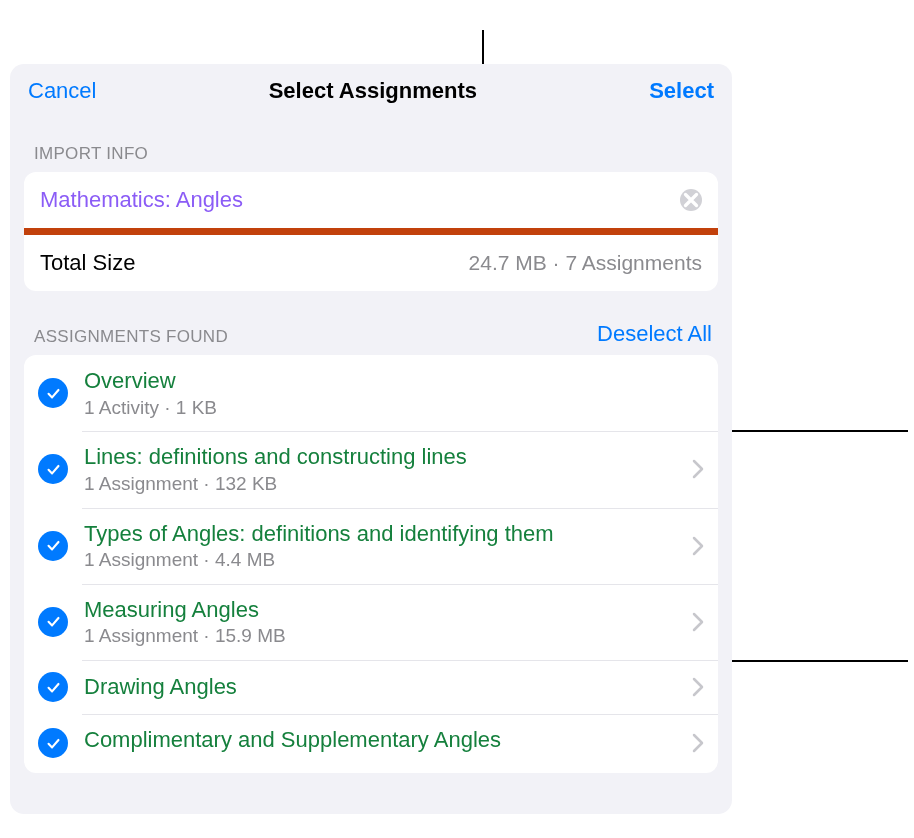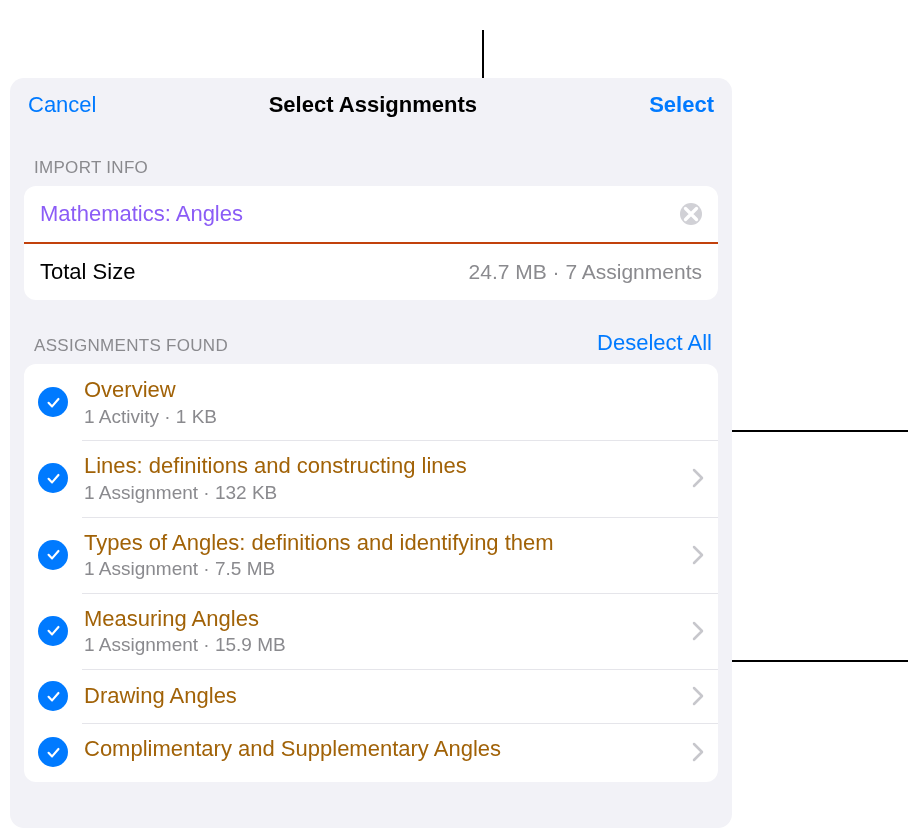--- a/index.html
+++ b/index.html
@@ -6,21 +6,21 @@
     body {
       font-family: -apple-system, BlinkMacSystemFont, "Segoe UI", Helvetica, Arial, sans-serif;
       background: #fff;
       width: 914px;
       height: 838px;
       position: relative;
     }
     .modal {
       position: absolute;
       left: 10px;
-      top: 78px;
+      top: 64px;
       width: 722px;
       height: 750px;
       background: #f2f2f7;
       border-radius: 14px;
       overflow: hidden;
     }
     .navbar {
       display: flex;
       justify-content: space-between;
       align-items: center;
@@ -59,21 +59,21 @@
       border-radius: 12px;
       overflow: hidden;
     }
     .info-row {
       display: flex;
       align-items: center;
       justify-content: space-between;
       padding: 15px 16px;
       font-size: 22px;
     }
-    .info-row + .info-row { border-top: 2px solid #c2410c; }
+    .info-row + .info-row { border-top: 7px solid #c2410c; }
     .name-input {
       border: none;
       font-size: 22px;
       width: 100%;
       outline: none;
       color: #8b5cf6;
       background: transparent;
     }
     .clear-btn {
       width: 22px; height: 22px;
@@ -107,21 +107,21 @@
       width: 30px; height: 30px;
       border-radius: 50%;
       background: #007aff;
       display: flex; align-items: center; justify-content: center;
       flex-shrink: 0;
       margin-right: 16px;
       cursor: pointer;
     }
     .check svg { width: 17px; height: 17px; }
     .asn-body { flex: 1; min-width: 0; }
-    .asn-title { font-size: 22px; color: #a16207; line-height: 1.25; }
+    .asn-title { font-size: 22px; color: #15803d; line-height: 1.25; }
     .asn-sub { font-size: 19px; color: #8a8a8e; line-height: 1.25; margin-top: 1px; }
     .chev {
       color: #c7c7cc;
       flex-shrink: 0;
       margin-left: 8px;
     }
     .chev svg { width: 12px; height: 20px; display:block;}
     .asn-last .asn-sub { visibility: hidden; height: 6px; }
     
     .callout {
@@ -196,21 +196,21 @@
           </div>
         </div>
         <div class="asn-row">
           <div class="check">
             <svg viewBox="0 0 24 24" fill="none">
               <path d="M5 12.5 L10 17.5 L19 7" stroke="#fff" stroke-width="3" stroke-linecap="round" stroke-linejoin="round"></path>
             </svg>
           </div>
           <div class="asn-body">
             <div class="asn-title">Types of Angles: definitions and identifying them</div>
-            <div class="asn-sub">1 Assignment · 7.5 MB</div>
+            <div class="asn-sub">1 Assignment · 4.4 MB</div>
           </div>
           <div class="chev">
             <svg viewBox="0 0 12 20" fill="none">
               <path d="M2 2 L10 10 L2 18" stroke="#c7c7cc" stroke-width="2.5" stroke-linecap="round" stroke-linejoin="round"></path>
             </svg>
           </div>
         </div>
         <div class="asn-row">
           <div class="check">
             <svg viewBox="0 0 24 24" fill="none">

